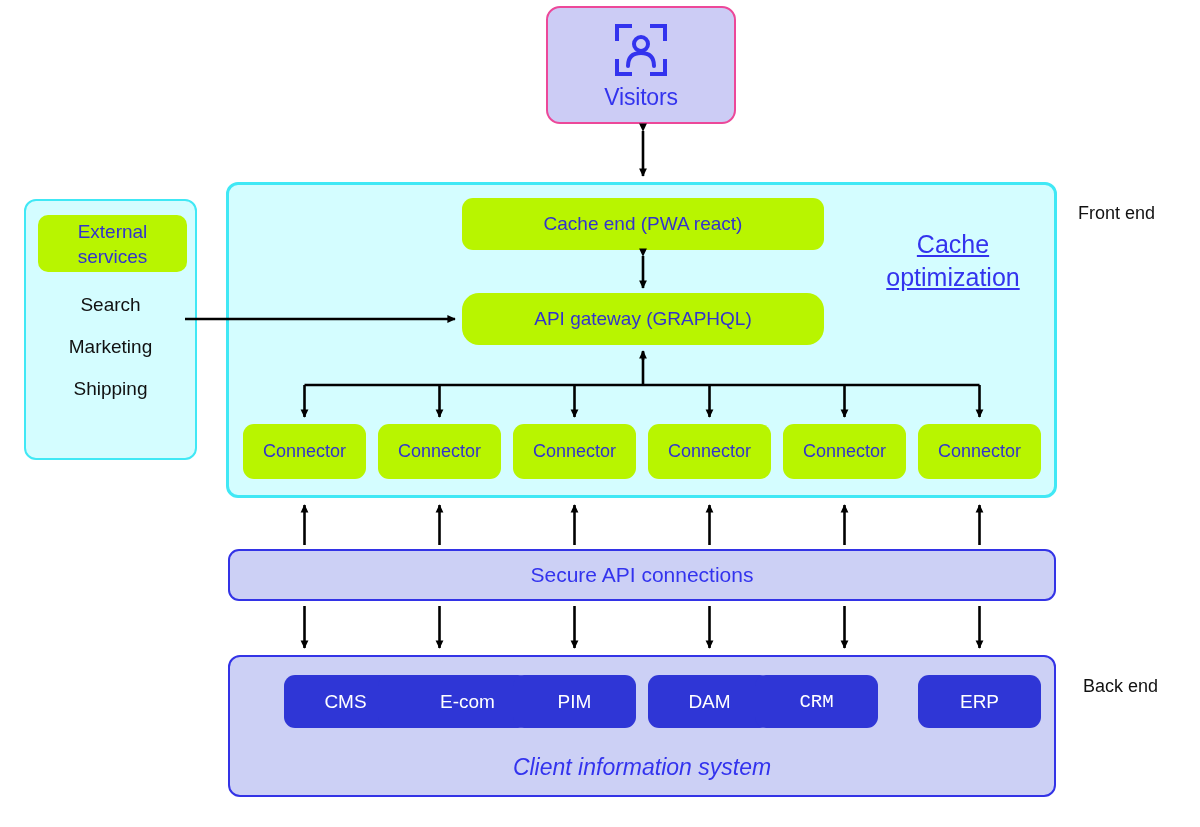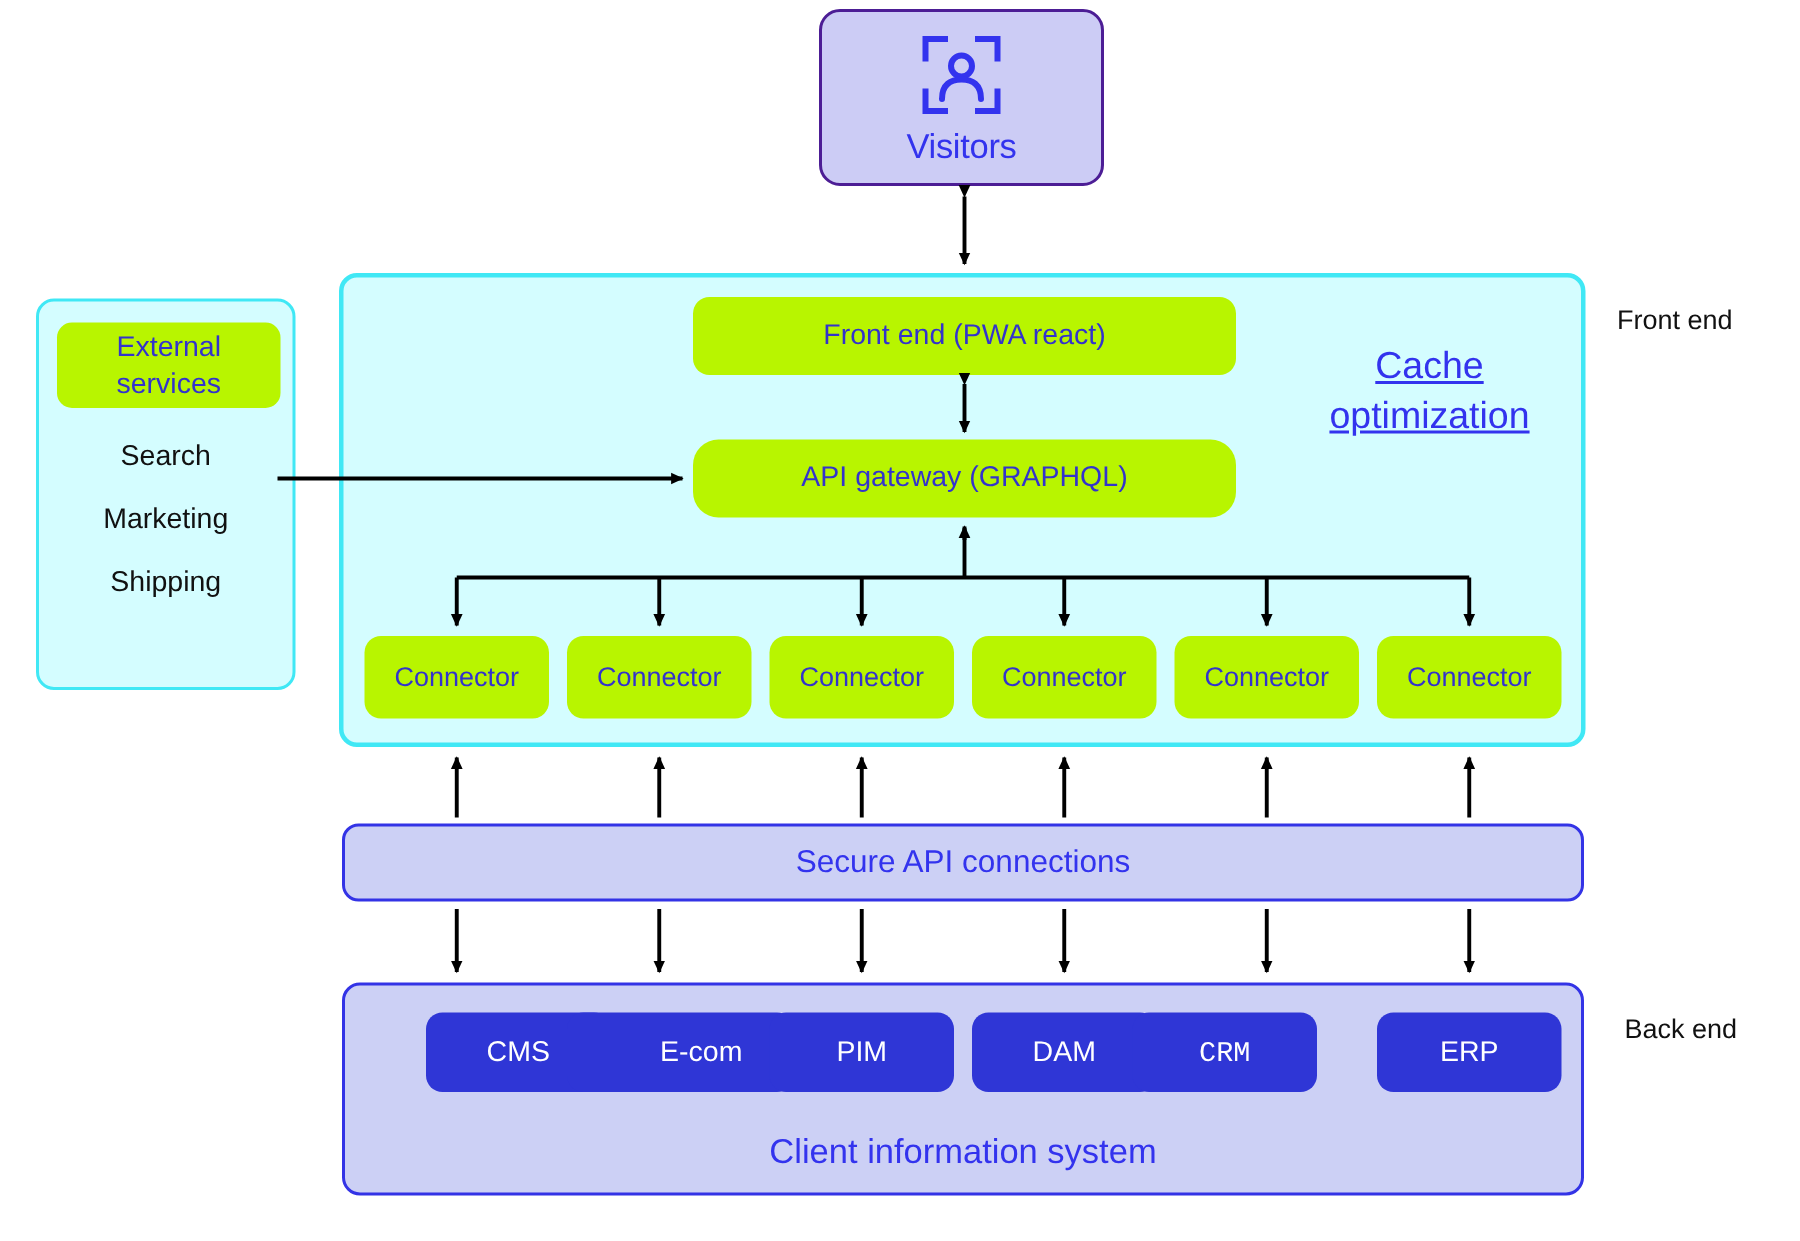--- a/index.html
+++ b/index.html
@@ -17,21 +17,21 @@
     height: 827px;
     background: #ffffff;
     overflow: hidden;
   }
   .abs { position: absolute; box-sizing: border-box; }
 
   
   #visitors-box {
     left: 546px; top: 6px; width: 190px; height: 118px;
     background: #ccccf5;
-    border: 2px solid #4c1d95;
+    border: 2px solid #ec4899;
     border-radius: 14px;
   }
   #visitors-icon {
     position: absolute; left: 50%; top: 14px;
     transform: translateX(-50%);
     width: 56px; height: 56px;
   }
   #visitors-label {
     position: absolute; left: 0; right: 0; top: 76px;
     text-align: center;
@@ -138,20 +138,21 @@
     border-radius: 11px;
     display: flex; align-items: center; justify-content: center;
     color: #ffffff;
     font-size: 19px;
   }
   #backend-caption {
     position: absolute; left: 0; right: 0; top: 97px;
     text-align: center;
     color: #3333ee;
     font-size: 23px;
+    font-style: italic;
   }
 
   
   #arrows {
     position: absolute; left: 0; top: 0;
     width: 1200px; height: 827px;
     pointer-events: none;
   }
 </style>
 </head>
@@ -172,21 +173,21 @@
     </svg>
     <div id="visitors-label">Visitors</div>
   </div>
 
   <div class="abs" id="frontend-container"></div>
 
   <div class="abs" id="cache-optimization">Cache optimization</div>
 
   <div class="abs" id="frontend-side-label">Front end</div>
 
-  <div class="abs lime-box" id="frontend-pwa">Front end (PWA react)</div>
+  <div class="abs lime-box" id="frontend-pwa">Cache end (PWA react)</div>
 
   <div class="abs lime-box" id="api-gateway">API gateway (GRAPHQL)</div>
 
   <div class="abs lime-box connector-box" style="left: 243px;">Connector</div>
   <div class="abs lime-box connector-box" style="left: 378px;">Connector</div>
   <div class="abs lime-box connector-box" style="left: 513px;">Connector</div>
   <div class="abs lime-box connector-box" style="left: 648px;">Connector</div>
   <div class="abs lime-box connector-box" style="left: 783px;">Connector</div>
   <div class="abs lime-box connector-box" style="left: 918px;">Connector</div>
 

